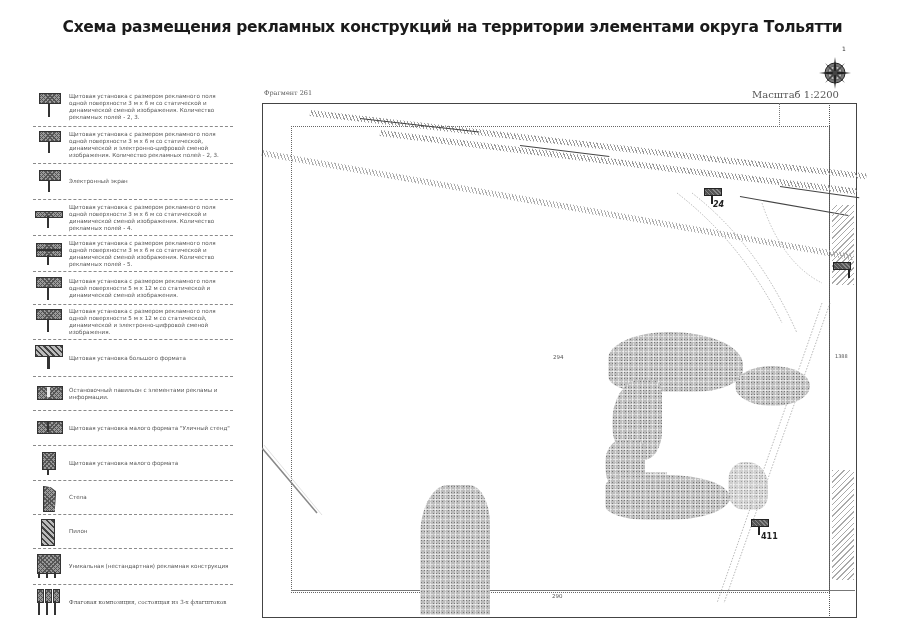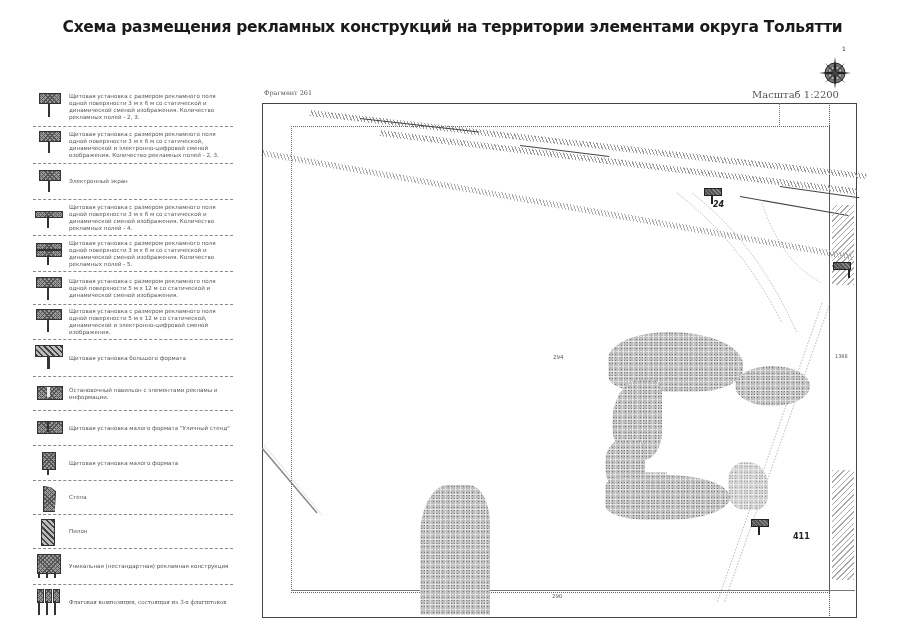--- a/index.html
+++ b/index.html
@@ -220,18 +220,18 @@
 <div class="map-sign" style="left:704px;top:188px;width:18px;height:18px;">
   <div class="board"></div>
     <div class="post"></div>
 </div>
 <div class="sign-label" style="left:713px;top:200px;font-style:italic;">24</div>
 
 <div class="map-sign" style="left:751px;top:519px;width:18px;height:18px;">
   <div class="board"></div>
     <div class="post"></div>
 </div>
-<div class="sign-label" style="left:761px;top:532px;margin-left:32px;">411</div>
+<div class="sign-label" style="left:761px;top:532px;">411</div>
 
 <div class="map-sign" style="left:833px;top:262px;width:18px;height:18px;">
   <div class="board"></div>
     <div class="post" style="left:15px;"></div>
 </div>
 
 </body></html>

